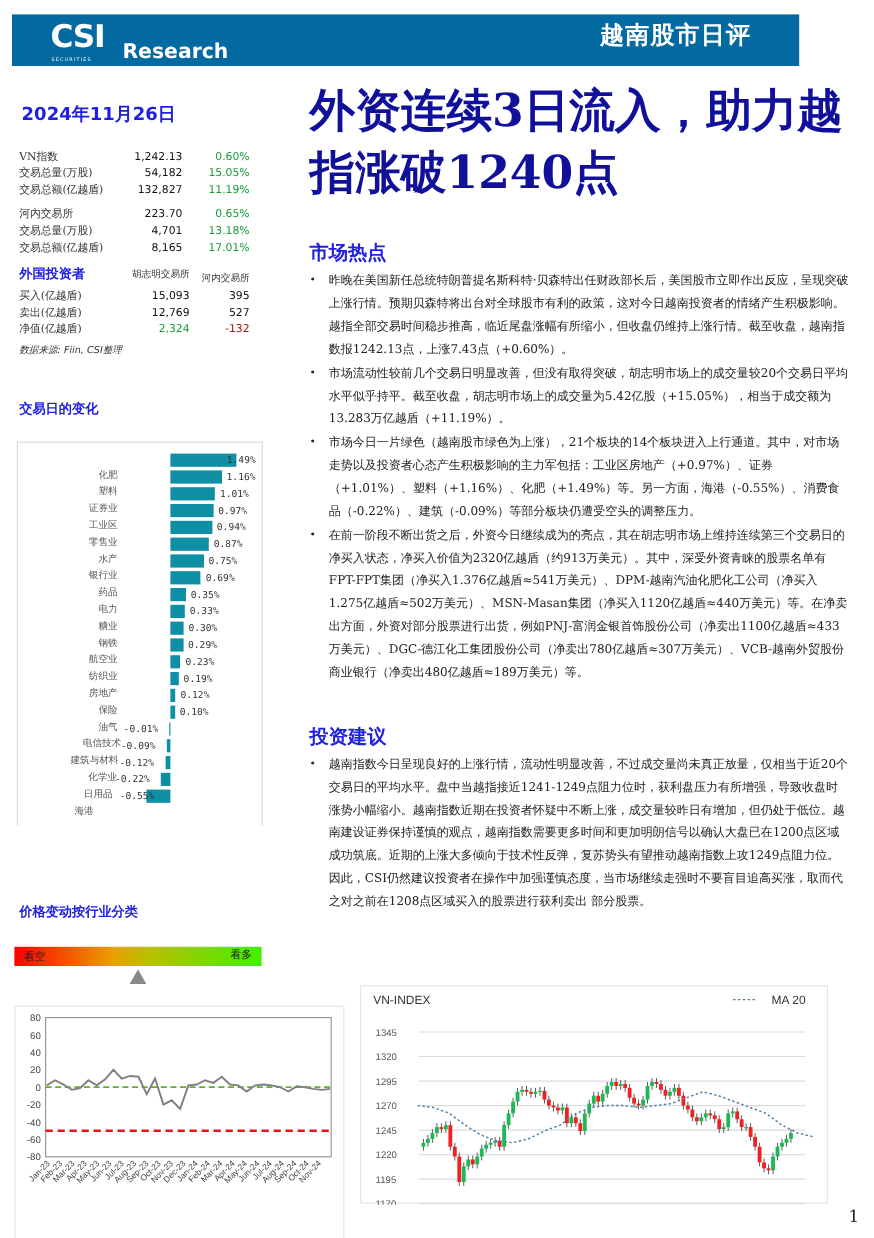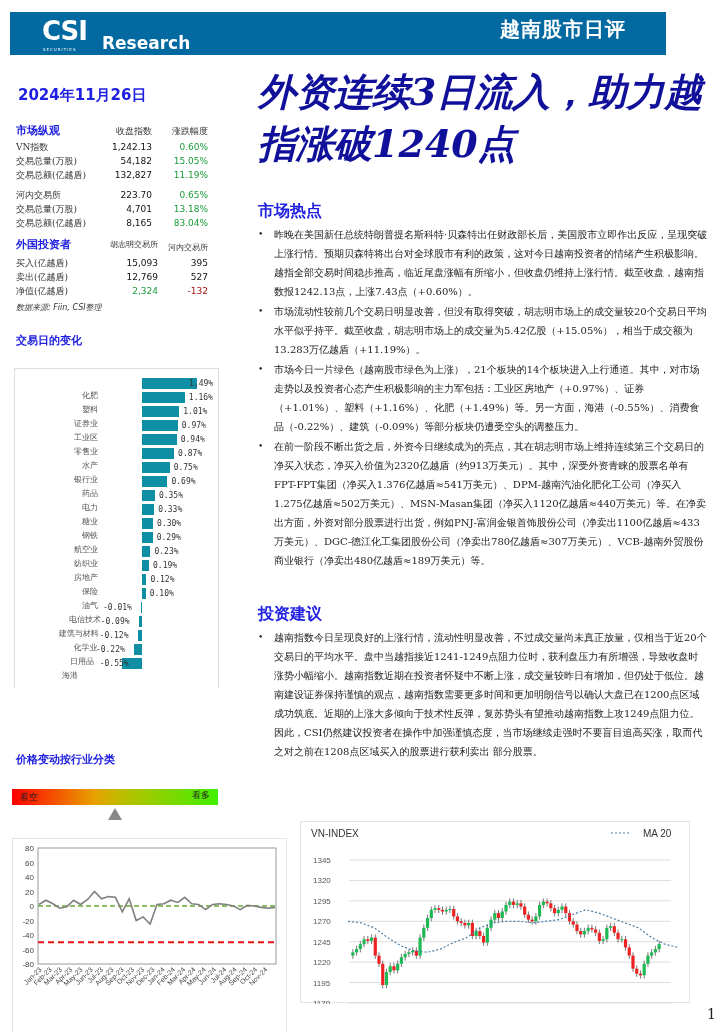--- a/index.html
+++ b/index.html
@@ -4,21 +4,21 @@
 <style>
   * { box-sizing: border-box; margin: 0; padding: 0; }
   body { width: 728px; height: 1032px; background: #fff; font-family: "DejaVu Serif", serif; color: #222; position: relative; overflow: hidden; }
   .header { position: absolute; left: 10px; top: 12px; width: 656px; height: 43px; background: #0369a1; }
   .logo { position: absolute; left: 32px; top: 6px; color: #fff; font-family: "DejaVu Sans", sans-serif; }
   .logo-csi { font-size: 26px; font-weight: bold; letter-spacing: -1px; line-height: 26px; }
   .logo-sec { font-size: 4px; letter-spacing: 1px; position: absolute; left: 1px; top: 29px; }
   .logo-research { position: absolute; left: 60px; top: 15px; font-size: 17px; font-weight: bold; white-space: nowrap; }
   .header-right { position: absolute; right: 40px; top: 4px; color: #fff; font-family: "DejaVu Sans", sans-serif; font-size: 20px; font-weight: bold; letter-spacing: 1px; }
   .date { position: absolute; left: 18px; top: 86px; color: #2020e0; font-family: "DejaVu Sans", sans-serif; font-size: 15px; font-weight: bold; }
-  .title { position: absolute; left: 258px; top: 66px; width: 460px; color: #10109a; font-family: "DejaVu Serif", serif; font-size: 38px; font-weight: bold; line-height: 52px; font-style: italic; }
+  .title { position: absolute; left: 258px; top: 66px; width: 460px; color: #10109a; font-family: "DejaVu Serif", serif; font-size: 38px; font-weight: bold; line-height: 52px; }
   .left { position: absolute; left: 14px; top: 124px; width: 200px; font-size: 9px; font-family: "DejaVu Sans", sans-serif; }
   .row { position: relative; height: 14px; line-height: 14px; }
   .row .c1 { position: absolute; left: 2px; color: #333; font-family: "DejaVu Serif", serif; }
   .row .c2 { position: absolute; right: 62px; color: #111; }
   .row .c3 { position: absolute; right: 6px; color: #1a9a3a; }
   .sec-h { position: absolute; left: 2px; color: #2020e0; font-size: 11px; font-weight: bold; }
   .red { color: #b01010 !important; }
   .green { color: #1a9a3a !important; }
   .src { font-style: italic; color: #333; font-size: 8px; margin-top: 4px; margin-left: 2px; }
   .blue-h { position: absolute; color: #2020e0; font-family: "DejaVu Sans", sans-serif; font-weight: bold; }
@@ -47,25 +47,20 @@
     <div class="logo-sec">SECURITIES</div>
     <div class="logo-research">Research</div>
   </div>
   <div class="header-right">越南股市日评</div>
 </div>
 
 <div class="date">2024年11月26日</div>
 <div class="title">外资连续3日流入，助力越指涨破1240点</div>
 
 <div class="left">
-  <div class="row" style="height:16px">
-    <span class="sec-h">市场纵观</span>
-    <span class="c2" style="font-family:'DejaVu Serif',serif;color:#333">收盘指数</span>
-    <span class="c3" style="font-family:'DejaVu Serif',serif;color:#333">涨跌幅度</span>
-  </div>
   <div id="hose-rows">
       <div class="row">
         <span class="c1">VN指数</span>
         <span class="c2">1,242.13</span>
         <span class="c3">0.60%</span>
       </div>
       <div class="row">
         <span class="c1">交易总量(万股)</span>
         <span class="c2">54,182</span>
         <span class="c3">15.05%</span>
@@ -84,21 +79,21 @@
         <span class="c3">0.65%</span>
       </div>
       <div class="row">
         <span class="c1">交易总量(万股)</span>
         <span class="c2">4,701</span>
         <span class="c3">13.18%</span>
       </div>
       <div class="row">
         <span class="c1">交易总额(亿越盾)</span>
         <span class="c2">8,165</span>
-        <span class="c3">83.04%</span>
+        <span class="c3">17.01%</span>
       </div>
     </div>
   <div style="height:8px"></div>
   <div class="row" style="height:18px">
     <span class="sec-h">外国投资者</span>
     <span class="c2" style="font-family:'DejaVu Serif',serif;color:#333;font-size:8px;right:56px">胡志明交易所</span>
     <span class="c3" style="font-family:'DejaVu Serif',serif;color:#333;font-size:8px;top:3px">河内交易所</span>
   </div>
   <div id="fi-rows">
       <div class="row">

